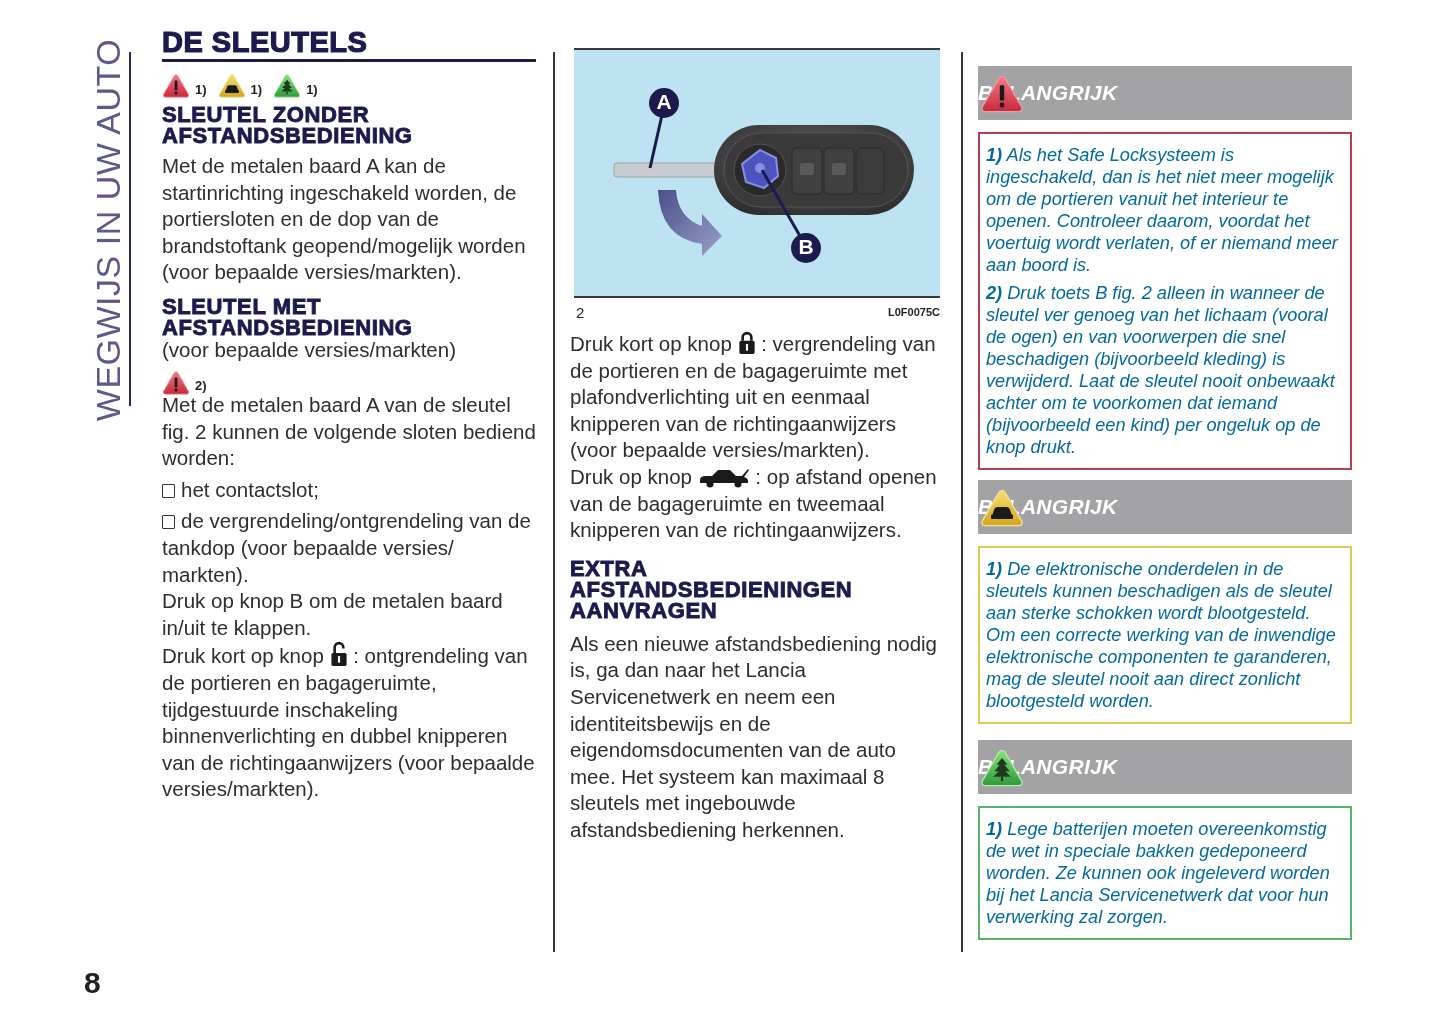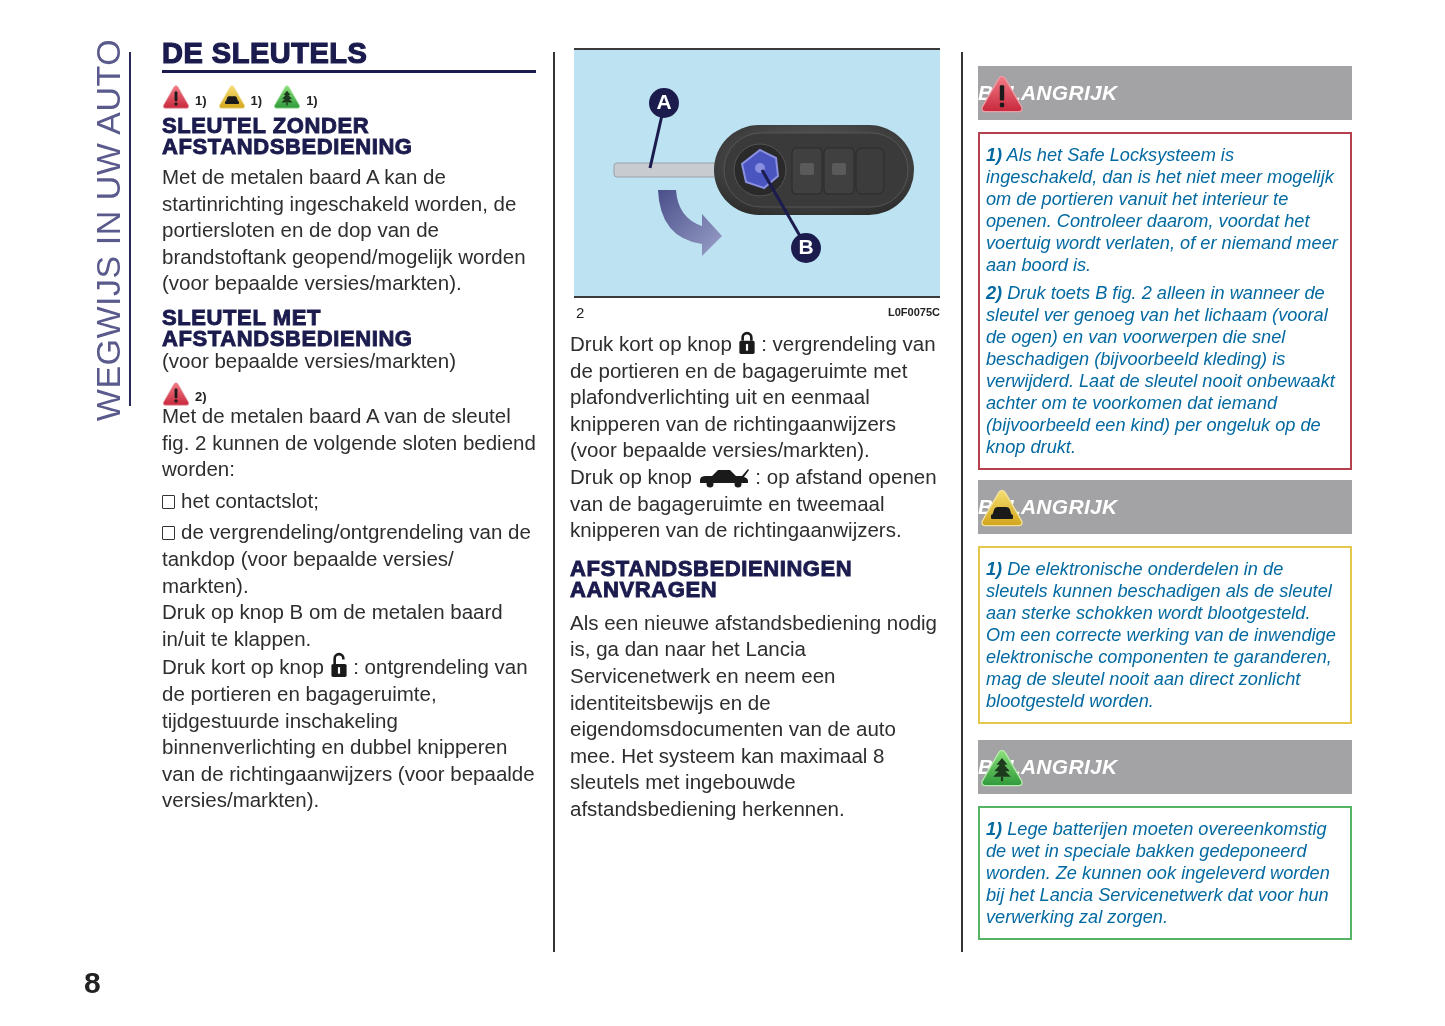--- a/index.html
+++ b/index.html
@@ -11,21 +11,21 @@
   .side-label span { position:absolute; left:50%; top:50%; white-space:nowrap;
     transform:translate(-50%,-50%) rotate(-90deg); font-size:34px; color:#5a5a8c;
     letter-spacing:0.5px; font-family:"Liberation Sans", sans-serif; }
   .side-rule { position:absolute; left:129px; top:52px; width:2px; height:354px; background:#2a2a5a; }
 
   .page-number { position:absolute; left:84px; top:966px; font-size:30px; font-weight:bold; color:#222; }
 
   .col-rule { position:absolute; width:1.5px; background:#333; }
 
   .col { position:absolute; }
-  .col1 { left:162px; top:37px; width:376px; }
+  .col1 { left:162px; top:26px; width:376px; }
   .col2 { left:570px; top:48px; width:372px; }
   .col3 { left:978px; top:66px; width:374px; }
 
   .h1 { font-family:"Liberation Sans", sans-serif; font-weight:900; font-size:29px; color:#1b1b4e;
         letter-spacing:0.5px; line-height:32px; text-transform:uppercase;
         -webkit-text-stroke:1.2px #1b1b4e; }
   .h1-rule { height:3px; background:#1b1b4e; margin-top:1px; width:374px; }
   .h2 { font-weight:900; font-size:22px; color:#1b1b4e; line-height:21px; text-transform:uppercase;
         letter-spacing:0.6px; -webkit-text-stroke:0.9px #1b1b4e; }
   .p { font-size:20.5px; line-height:26.6px; color:#2e2e2e; margin:0; }
@@ -239,20 +239,21 @@
   <p class="p">
     <span>Druk op knop</span>
     <svg class="inline-icon" width="52" height="22" viewBox="0 0 52 22">
         <use href="#carTrunk"></use>
       </svg>
     <span>: op afstand openen van de bagageruimte en tweemaal knipperen van de richtingaanwijzers.</span>
   </p>
 
   <div style="margin-top:14px;">
     <div class="h2">
+      <div>EXTRA</div>
       <div>AFSTANDSBEDIENINGEN</div>
       <div>AANVRAGEN</div>
     </div>
     <p class="p" style="margin-top:10px;">Als een nieuwe afstandsbediening nodig is, ga dan naar het Lancia Servicenetwerk en neem een identiteitsbewijs en de eigendomsdocumenten van de auto mee. Het systeem kan maximaal 8 sleutels met ingebouwde afstandsbediening herkennen.</p>
   </div>
 </div>
 
 <div class="col col3">
 
   <div>

